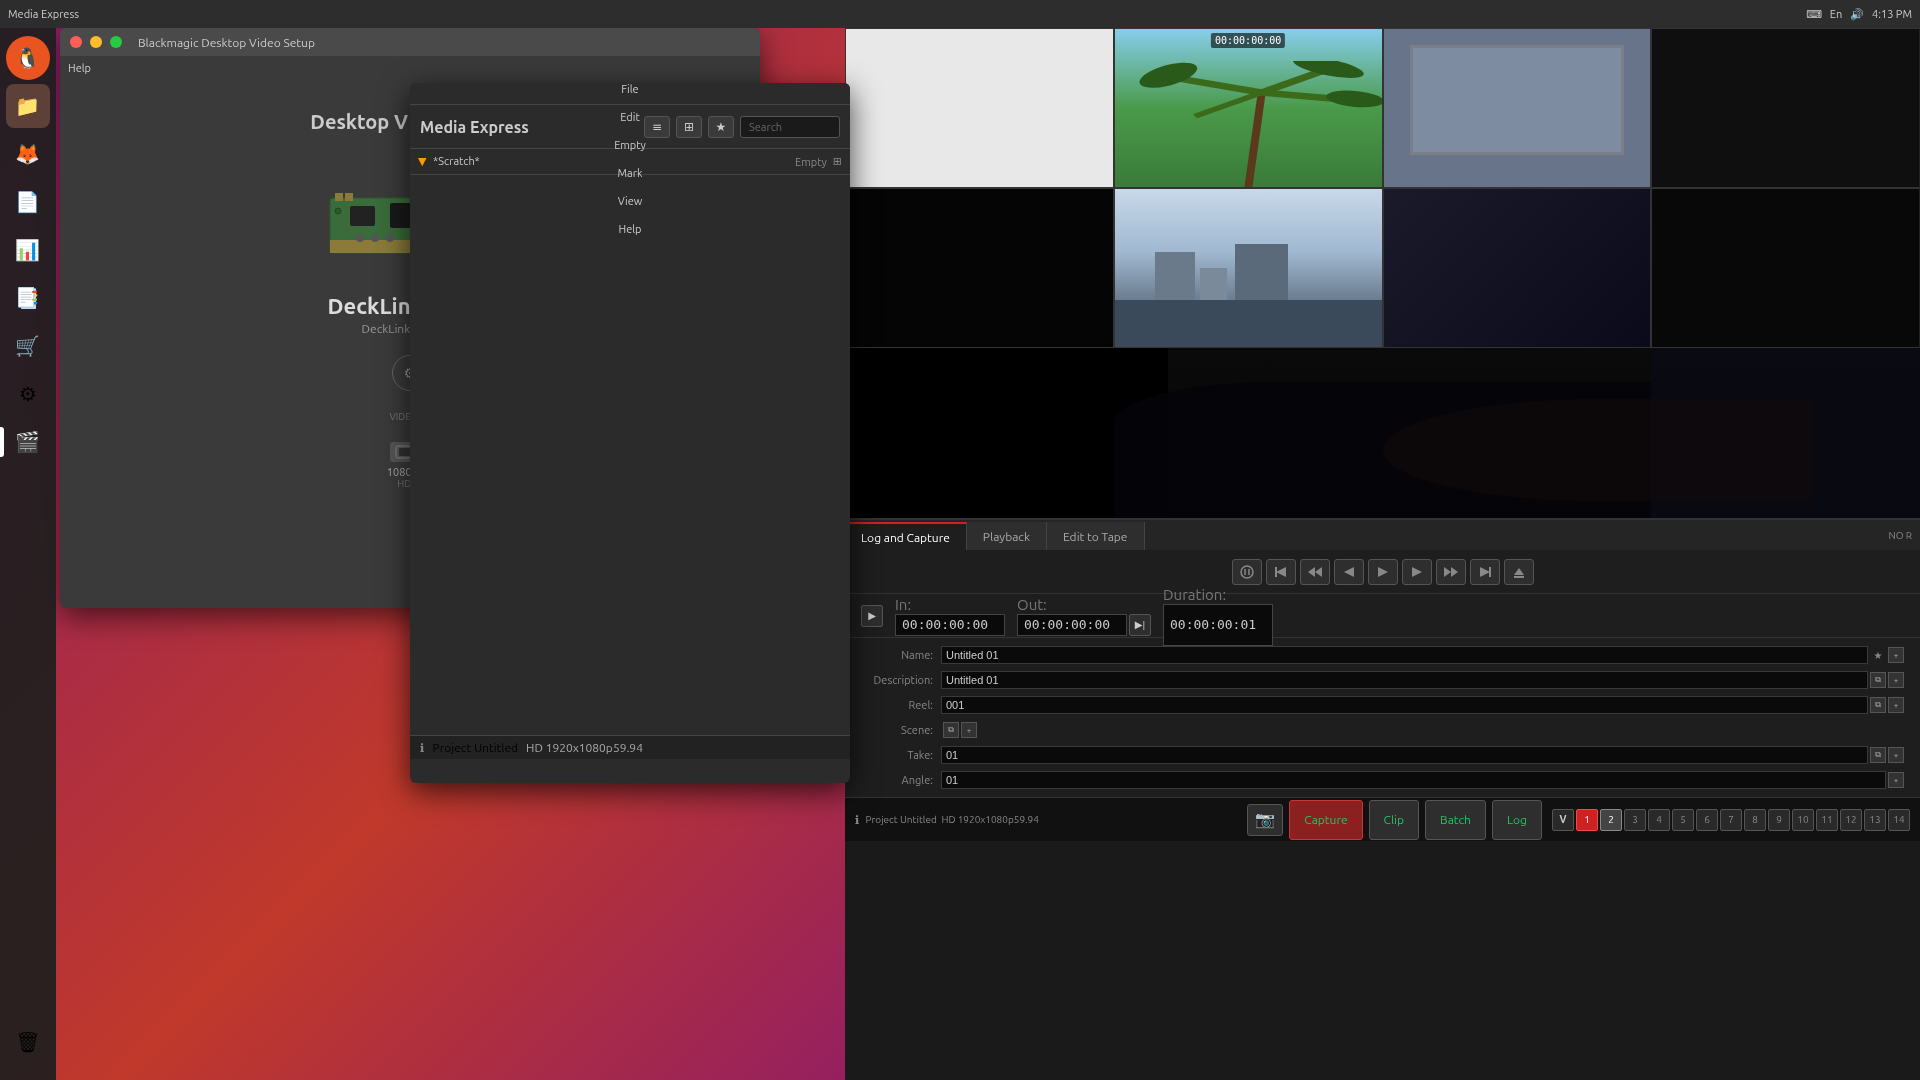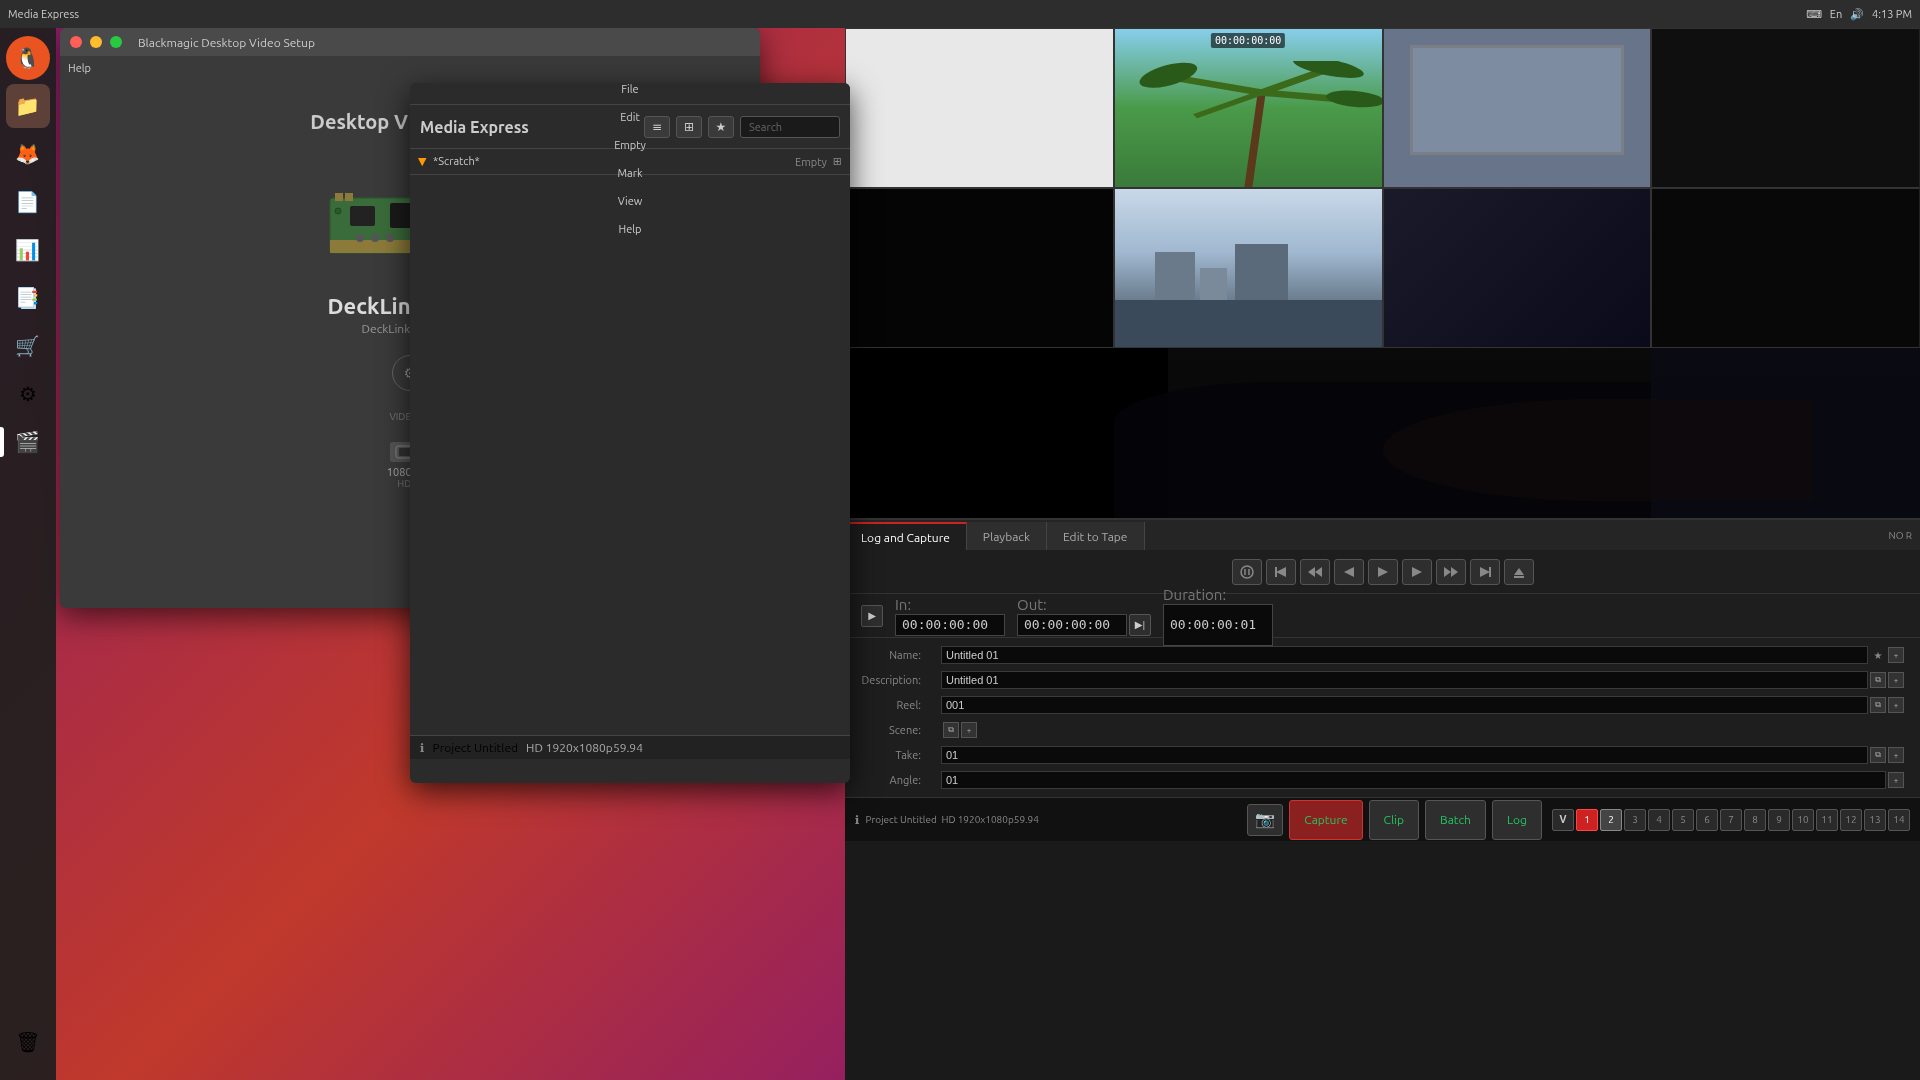--- a/index.html
+++ b/index.html
@@ -384,21 +384,21 @@
     .meta-row {
       display: flex;
       align-items: center;
       height: 22px;
     }
     .meta-label {
       width: 80px;
       text-align: right;
       font-size: 11px;
       color: #888;
-      padding-right: 20px;
+      padding-right: 8px;
     }
     .meta-input {
       flex: 1;
       height: 18px;
       background: #0A0A0A;
       border: 1px solid #3A3A3A;
       color: #ccc;
       font-size: 11px;
       padding: 0 4px;
     }

